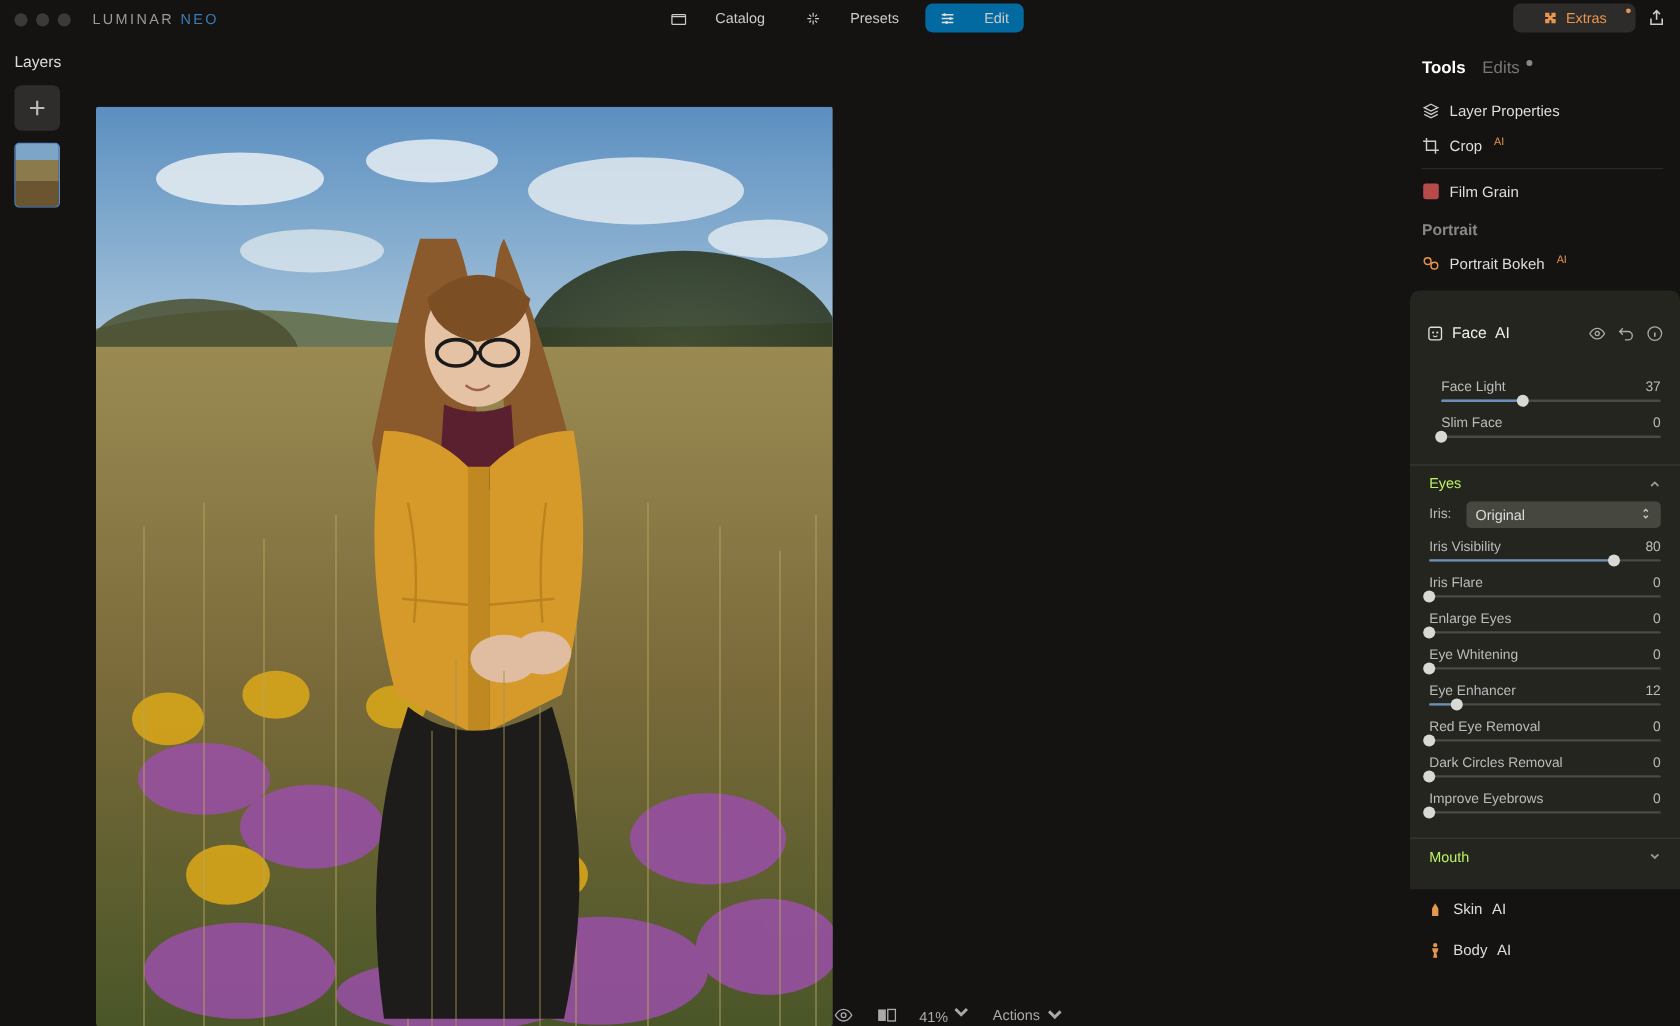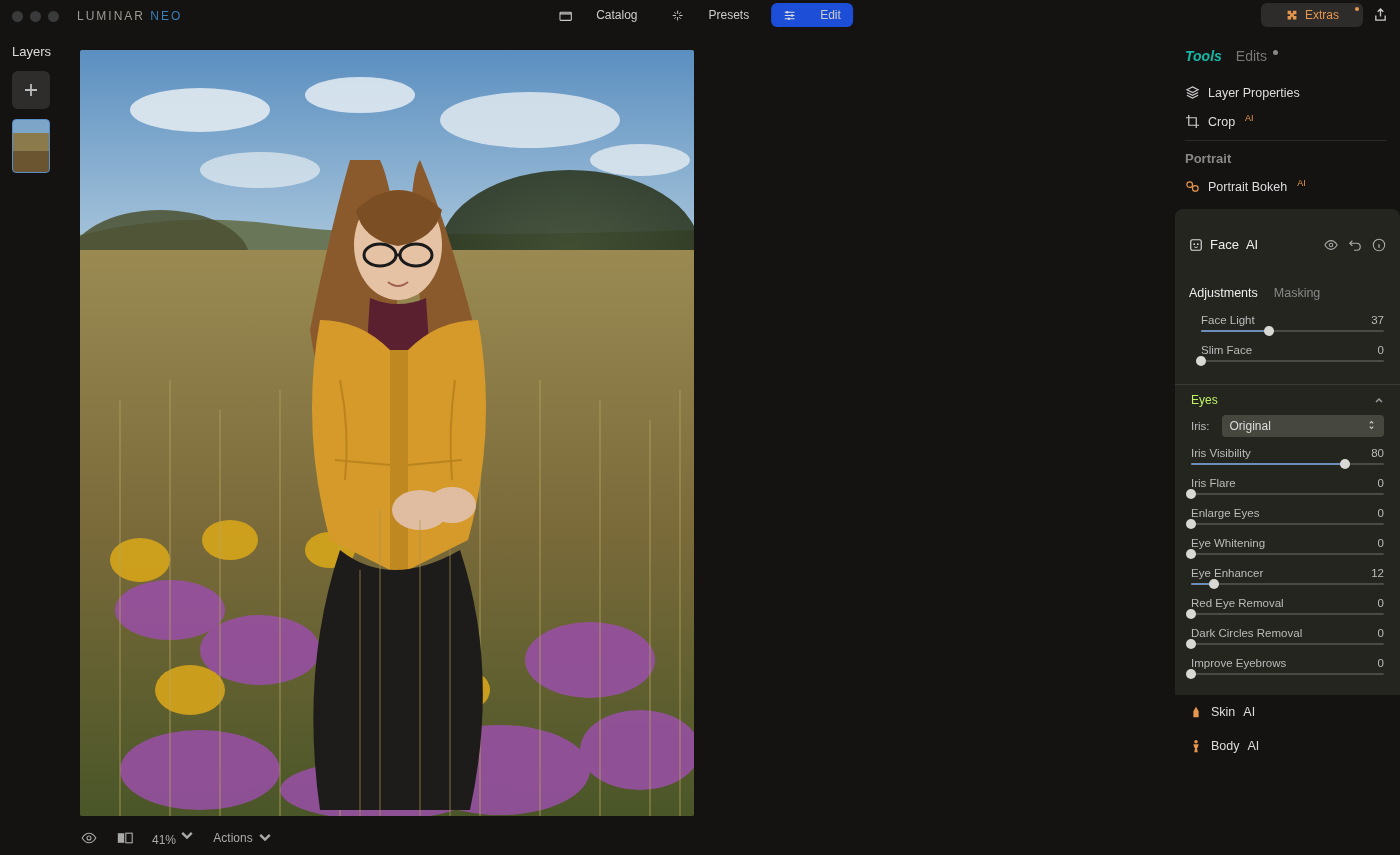--- a/index.html
+++ b/index.html
@@ -6,50 +6,50 @@
 html,body { width:1400px; height:855px; background:#141312; color:#ccc; overflow:hidden; }
 
 
 .topbar { height:32px; display:flex; align-items:center; padding:0 12px; position:relative; }
 .traffic { display:flex; gap:7px; }
 .traffic span { width:11px; height:11px; border-radius:50%; background:#3a3a3a; }
 .logo { margin-left:18px; font-size:12px; letter-spacing:2px; color:#9a9a92; }
 .logo .neo { color:#3b7db5; }
 .center-tabs { position:absolute; left:50%; top:3px; transform:translateX(-50%); display:flex; gap:10px; align-items:center; }
 .ctab { display:flex; align-items:center; gap:24px; padding:5px 12px; font-size:12px; color:#ccc; border-radius:6px; cursor:pointer; }
-.ctab.active { background:#1d4ed8; }
+.ctab.active { background:#0369a1; }
 .ctab svg { width:13px; height:13px; }
 .topright { position:absolute; right:12px; top:3px; display:flex; align-items:center; gap:10px; }
 .extras-btn { display:flex; align-items:center; gap:6px; background:#2e2c2a; padding:5px 24px; border-radius:6px; font-size:12px; color:#e6964d; cursor:pointer; position:relative;}
 .extras-btn::after{content:"";width:4px;height:4px;border-radius:50%;background:#e6964d;position:absolute;right:4px;top:4px;}
 .share-icon { width:15px; height:15px; color:#ccc; cursor:pointer; }
 
 
 .layers-panel { position:absolute; left:0; top:32px; width:80px; padding:12px; }
 .layers-title { font-size:13px; color:#ddd; margin-bottom:12px; }
 .add-layer { width:38px; height:38px; background:#2f2d2b; border-radius:6px; display:flex; align-items:center; justify-content:center; cursor:pointer; margin-bottom:10px; }
 .add-layer svg { width:16px; height:16px; color:#bbb; }
 .layer-thumb { width:38px; height:54px; border-radius:4px; border:1.5px solid #5a8dc8; background:linear-gradient(#7da5c8 0 25%,#8a7a4c 25% 60%,#6b5530 60% 100%); cursor:pointer; }
 
 
-.canvas-wrap { position:absolute; left:80px; top:40px; width:1095px; height:815px; display:flex; flex-direction:column; align-items:flex-start; }
+.canvas-wrap { position:absolute; left:80px; top:40px; width:1095px; height:815px; display:flex; flex-direction:row; align-items:flex-end; }
 .photo { margin-top:10px; width:614px; height:766px; border-radius:2px; overflow:hidden; position:relative; background:#333;}
 .photo svg{position:absolute;inset:0;width:100%;height:100%;}
 
 
 .canvas-bottom { display:flex; align-items:center; gap:18px; margin-top:12px; color:#aaa; font-size:12px;}
 .canvas-bottom .ico{width:18px;height:14px;display:flex;align-items:center;justify-content:center;}
 .canvas-bottom svg{width:16px;height:16px;}
 .actions{display:flex;align-items:center;gap:4px;cursor:pointer;}
 
 
 .right-panel { position:absolute; right:0; top:40px; width:225px; height:815px; padding:8px 14px 0 10px; overflow:hidden;}
 .panel-tabs { display:flex; gap:14px; align-items:center; font-size:14px; margin-bottom:14px;}
 .panel-tabs .t { cursor:pointer; }
-.panel-tabs .t.active { color:#14b8a6; font-weight:600;font-style:italic;}
+.panel-tabs .t.active { color:#ffffff; font-weight:600;}
 .panel-tabs .t.dim { color:#777;}
 .panel-tabs .dot{width:5px;height:5px;border-radius:50%;background:#888;margin-left:-8px;margin-top:-8px;}
 
 .tool-row { display:flex; align-items:center; gap:8px; font-size:12.5px; color:#ddd; padding:7px 0; cursor:pointer;}
 .tool-row .micon{width:15px;height:15px;display:flex;align-items:center;justify-content:center;flex-shrink:0;}
 .tool-row .ai{color:#e6964d;font-size:9px;margin-left:2px;position:relative;top:-4px;}
 .divider{height:1px;background:#2c2a28;margin:4px 0;}
 .section-head{font-size:13px;color:#888;font-weight:600;margin:10px 0 6px;}
 
 .film-icon{width:13px;height:13px;background:#b84a4a;border-radius:2px;}
@@ -287,20 +287,26 @@
   <div class="tool-row">
     <span class="micon">
         <svg viewBox="0 0 16 16">
           <path d="M4 1v11h11M1 4h11v11" fill="none" stroke="#ccc" stroke-width="1.3"></path>
         </svg>
       </span>
     <span>Crop</span>
       <span class="ai">AI</span>
   </div>
   <div class="divider"></div>
+  <div class="tool-row">
+    <span class="micon">
+        <span class="film-icon"></span>
+      </span>
+    <span>Film Grain</span>
+  </div>
 
   <div class="section-head">Portrait</div>
   <div class="tool-row">
     <span class="micon port-icon">
         <svg viewBox="0 0 16 16">
           <circle cx="5" cy="6" r="3" fill="none" stroke="#e6964d" stroke-width="1.3"></circle>
           <circle cx="11" cy="10" r="3" fill="none" stroke="#e6964d" stroke-width="1.3"></circle>
         </svg>
       </span>
     <span>Portrait Bokeh</span>
@@ -326,24 +332,20 @@
           </svg>
         <svg viewBox="0 0 16 16">
             <path d="M5 3L2 6l3 3M2 6h8a4 4 0 110 8H7" fill="none" stroke="#aaa" stroke-width="1.3"></path>
           </svg>
         <svg viewBox="0 0 16 16">
             <circle cx="8" cy="8" r="6.5" fill="none" stroke="#aaa" stroke-width="1.2"></circle>
             <path d="M8 5v0M8 7v4" stroke="#aaa" stroke-width="1.5"></path>
           </svg>
       </div>
     </div>
-    <div class="subtabs">
-      <span class="st active">Adjustments</span>
-      <span class="st">Masking</span>
-    </div>
 
     <div class="sliders">
       <div class="slider-row">
         <div class="slider-top">
             <span>Face Light</span>
             <span>37</span>
           </div>
         <div class="slider-track">
             <div class="slider-fill" style="width:37%"></div>
             <div class="slider-thumb" style="left:37%"></div>
@@ -446,20 +448,28 @@
         <div class="slider-top">
             <span>Improve Eyebrows</span>
             <span>0</span>
           </div>
         <div class="slider-track">
             <div class="slider-thumb" style="left:0%"></div>
           </div>
       </div>
     </div>
 
+    <div class="sub-section" style="padding-bottom:12px;">
+      <div class="sub-section-head">
+        <span>Mouth</span>
+        <svg class="chev" viewBox="0 0 10 10">
+            <path d="M2 3l3 3 3-3" fill="none" stroke="#999" stroke-width="1.5"></path>
+          </svg>
+      </div>
+    </div>
   </div>
 
   <div class="body-row">
     <svg class="gicon" viewBox="0 0 16 16">
         <path d="M8 2l3 5H5z M5 7h6v7H5z" fill="#e6964d"></path>
       </svg>
     <span>Skin</span>
       <span class="ai">AI</span>
   </div>
   <div class="body-row">

